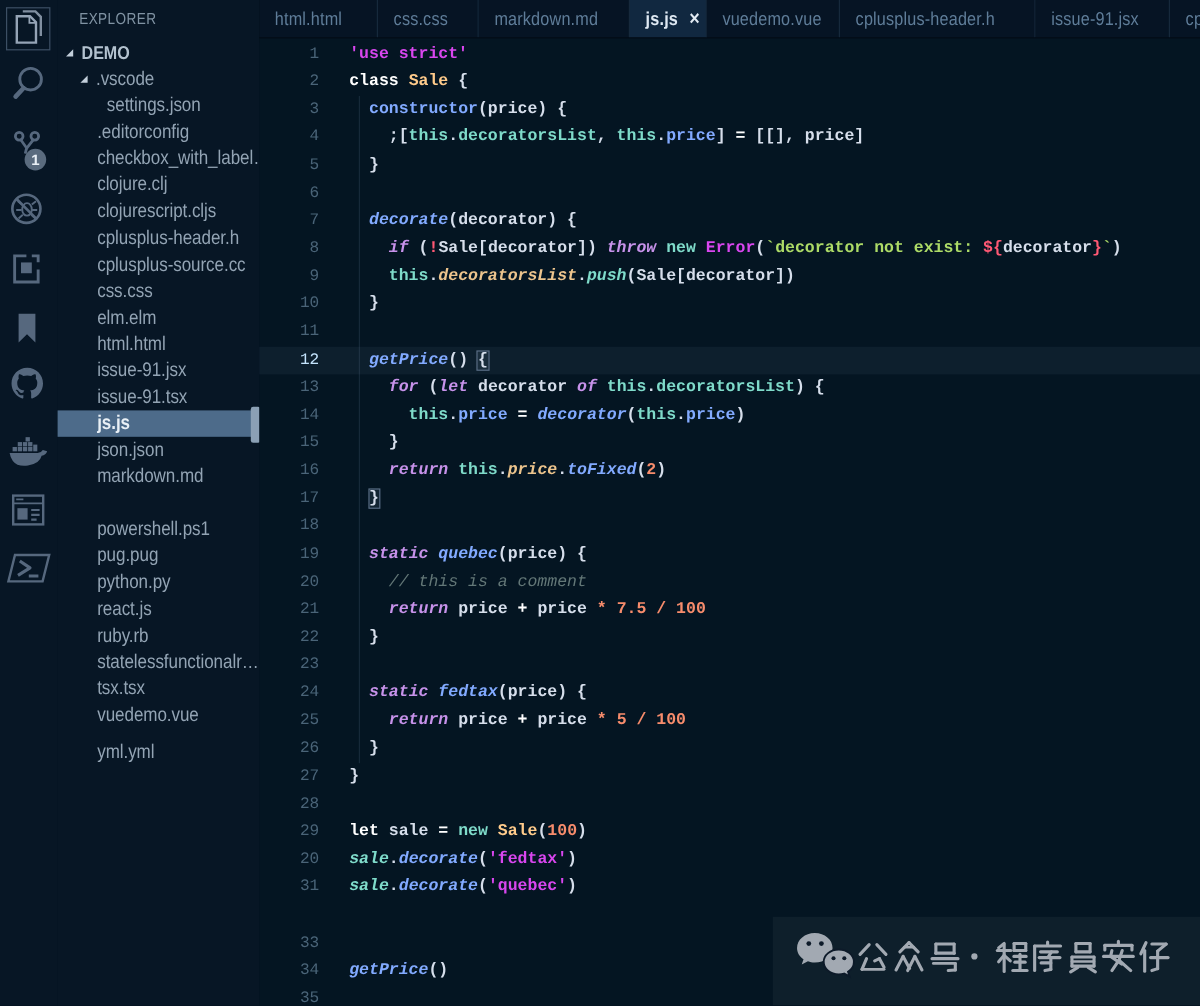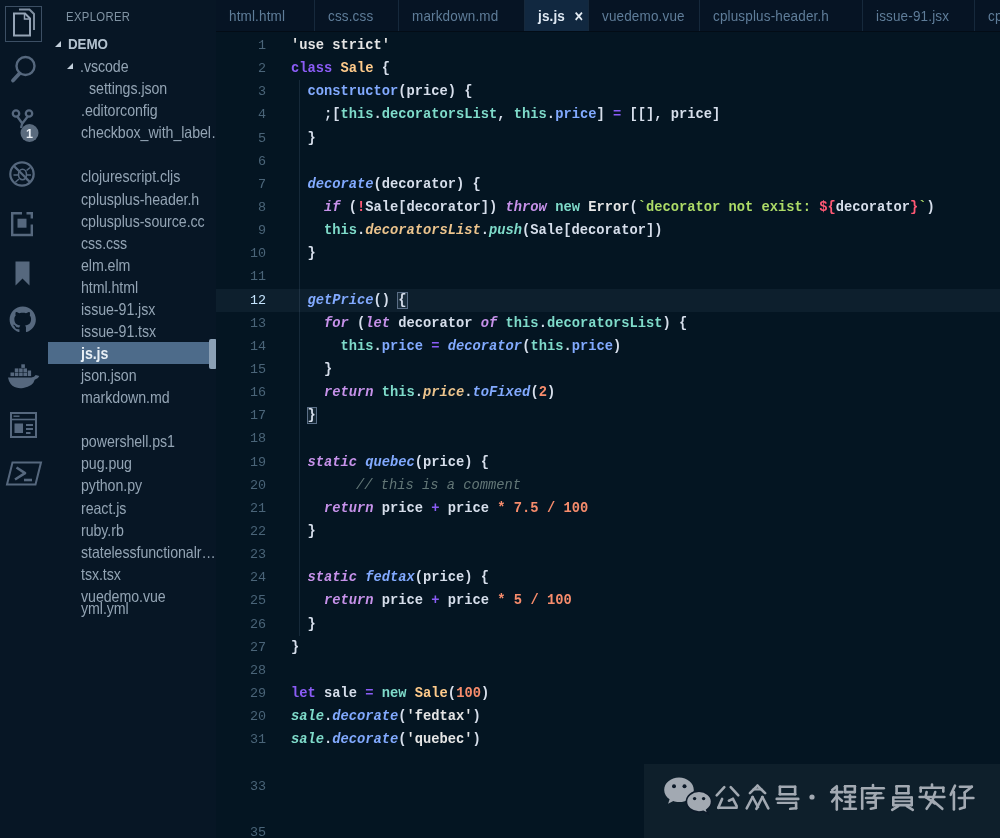--- a/index.html
+++ b/index.html
@@ -26,33 +26,33 @@
 #editor { position:absolute; left:216px; top:32px; width:784px; height:806px; background:#041522;
   font-family:"Liberation Mono", monospace; font-weight:600; }
 .row { position:absolute; left:0; width:784px; height:23.14px; line-height:23.14px; white-space:pre; }
 .row .no { position:absolute; left:0; top:0; width:50px; text-align:right; font-size:13.4px;
   color:#4a6478; font-weight:400; }
 .row .no.cur { color:#c5e4fd; }
 .row .cd { position:absolute; left:75px; top:0; font-size:13.75px; }
 .cl { position:absolute; left:0; top:0; width:784px; height:100%; background:rgba(110,135,165,0.09); }
 #guide { position:absolute; left:83px; top:48.3px; width:1px; height:555.4px; background:rgba(95,126,151,0.20); }
 .w { color:#d6deeb; }
-.p { color:#8b5cf6; }
+.p { color:#ffffff; }
 .pi { color:#c792ea; font-style:italic; }
 .b { color:#82aaff; }
 .bi { color:#82aaff; font-style:italic; }
 .t { color:#7fdbca; }
 .ti { color:#7fdbca; font-style:italic; }
-.s { color:#e5e5e5; }
+.s { color:#d946ef; }
 .y { color:#ffcb8b; }
 .yi { color:#ecc48d; font-style:italic; }
 .g { color:#addb67; }
 .o { color:#f78c6c; }
 .r { color:#ff5874; }
-.c { color:#637777; font-style:italic; font-weight:400;margin-left:32px; }
+.c { color:#637777; font-style:italic; font-weight:400; }
 .m { color:#d6deeb; outline:1px solid #5b6f87; background:rgba(90,110,135,0.18); }
 #thumb { position:absolute; left:209px; top:339px; width:8px; height:30px; background:#8ba0b5; border-radius:2px; }
 #wmband { position:absolute; left:644px; top:764px; width:356px; height:74px; background:rgba(255,255,255,0.045); }
 #wm { position:absolute; left:644px; top:764px; }
 </style></head>
 <body>
 <div id="root">
 <div id="abarbg"></div>
 
 <svg id="abar" width="48" height="838" viewBox="0 0 48 838">
@@ -127,20 +127,23 @@
     </div>
 <div class="tr" style="top:77.1px">
       <span class="nm" style="left:41px">settings.json</span>
     </div>
 <div class="tr" style="top:99.2px">
       <span class="nm" style="left:33px">.editorconfig</span>
     </div>
 <div class="tr" style="top:121.3px">
       <span class="nm" style="left:33px">checkbox_with_label…</span>
     </div>
+<div class="tr" style="top:143.3px">
+      <span class="nm" style="left:33px">clojure.clj</span>
+    </div>
 <div class="tr" style="top:165.4px">
       <span class="nm" style="left:33px">clojurescript.cljs</span>
     </div>
 <div class="tr" style="top:187.5px">
       <span class="nm" style="left:33px">cplusplus-header.h</span>
     </div>
 <div class="tr" style="top:209.6px">
       <span class="nm" style="left:33px">cplusplus-source.cc</span>
     </div>
 <div class="tr" style="top:231.6px">
@@ -184,21 +187,21 @@
     </div>
 <div class="tr" style="top:540.6px">
       <span class="nm" style="left:33px">statelessfunctionalr…</span>
     </div>
 <div class="tr" style="top:562.7px">
       <span class="nm" style="left:33px">tsx.tsx</span>
     </div>
 <div class="tr" style="top:584.8px">
       <span class="nm" style="left:33px">vuedemo.vue</span>
     </div>
-<div class="tr" style="top:597px">
+<div class="tr" style="top:616px">
       <span class="nm" style="left:33px">yml.yml</span>
     </div>
 <div id="thumb"></div>
 <div id="tabbar"></div>
 <div class="tab" style="left:216px;width:99px"><span>html.html</span></div>
 <div class="tab" style="left:315px;width:84px"><span>css.css</span></div>
 <div class="tab" style="left:399px;width:126px"><span>markdown.md</span></div>
 <div class="tab act" style="left:525px;width:64px"><span>js.js</span><span class="x">✕</span></div>
 <div class="tab" style="left:589px;width:111px"><span>vuedemo.vue</span></div>
 <div class="tab" style="left:700px;width:163px"><span>cplusplus-header.h</span></div>
@@ -231,20 +234,21 @@
 <div class="row" style="top:511.15px"><span class="no">23</span><span class="cd"></span></div>
 <div class="row" style="top:534.29px"><span class="no">24</span><span class="cd"><span class="w">  </span><span class="pi">static</span><span class="w"> </span><span class="bi">fedtax</span><span class="w">(price) {</span></span></div>
 <div class="row" style="top:557.43px"><span class="no">25</span><span class="cd"><span class="w">    </span><span class="pi">return</span><span class="w"> price </span><span class="p">+</span><span class="w"> price </span><span class="o">*</span><span class="w"> </span><span class="o">5</span><span class="w"> </span><span class="o">/</span><span class="w"> </span><span class="o">100</span></span></div>
 <div class="row" style="top:580.58px"><span class="no">26</span><span class="cd"><span class="w">  }</span></span></div>
 <div class="row" style="top:603.72px"><span class="no">27</span><span class="cd"><span class="w">}</span></span></div>
 <div class="row" style="top:626.86px"><span class="no">28</span><span class="cd"></span></div>
 <div class="row" style="top:650.00px"><span class="no">29</span><span class="cd"><span class="p">let</span><span class="w"> sale </span><span class="p">=</span><span class="w"> </span><span class="t">new</span><span class="w"> </span><span class="y">Sale</span><span class="w">(</span><span class="o">100</span><span class="w">)</span></span></div>
 <div class="row" style="top:673.15px"><span class="no">20</span><span class="cd"><span class="ti">sale</span><span class="w">.</span><span class="bi">decorate</span><span class="w">(</span><span class="s">'fedtax'</span><span class="w">)</span></span></div>
 <div class="row" style="top:696.29px"><span class="no">31</span><span class="cd"><span class="ti">sale</span><span class="w">.</span><span class="bi">decorate</span><span class="w">(</span><span class="s">'quebec'</span><span class="w">)</span></span></div>
 <div class="row" style="top:742.58px"><span class="no">33</span><span class="cd"></span></div>
+<div class="row" style="top:765.72px"><span class="no">34</span><span class="cd"><span class="bi">getPrice</span><span class="w">()</span></span></div>
 <div class="row" style="top:788.86px"><span class="no">35</span><span class="cd"></span></div>
 </div>
 
 <div id="wmband"></div>
 <svg id="wm" width="356" height="74" viewBox="644 764 356 74">
  <g fill="#a2a9b2">
   <path d="M679 777.5 c-8.3 0 -14.8 5.6 -14.8 12.4 c0 3.9 2.1 7.2 5.4 9.4 l-1.5 4.4 l5.2 -2.7 c1.8 0.6 3.3 1.1 5.7 1.1 c8.3 0 14.8 -5.5 14.8 -12.2 c0 -6.8 -6.5 -12.4 -14.8 -12.4 z"></path>
   <path d="M699 791.2 c-7 0 -12.6 4.7 -12.6 10.4 c0 5.8 5.6 10.4 12.6 10.4 c1.5 0 3 -0.25 4.4 -0.7 l4.6 2.4 l-1.3 -3.9 c2.9 -1.9 4.9 -4.9 4.9 -8.2 c0 -5.7 -5.6 -10.4 -12.6 -10.4 z" stroke="#0d1a29" stroke-width="1.6"></path>
  </g>
  <g fill="#0d1a29">

